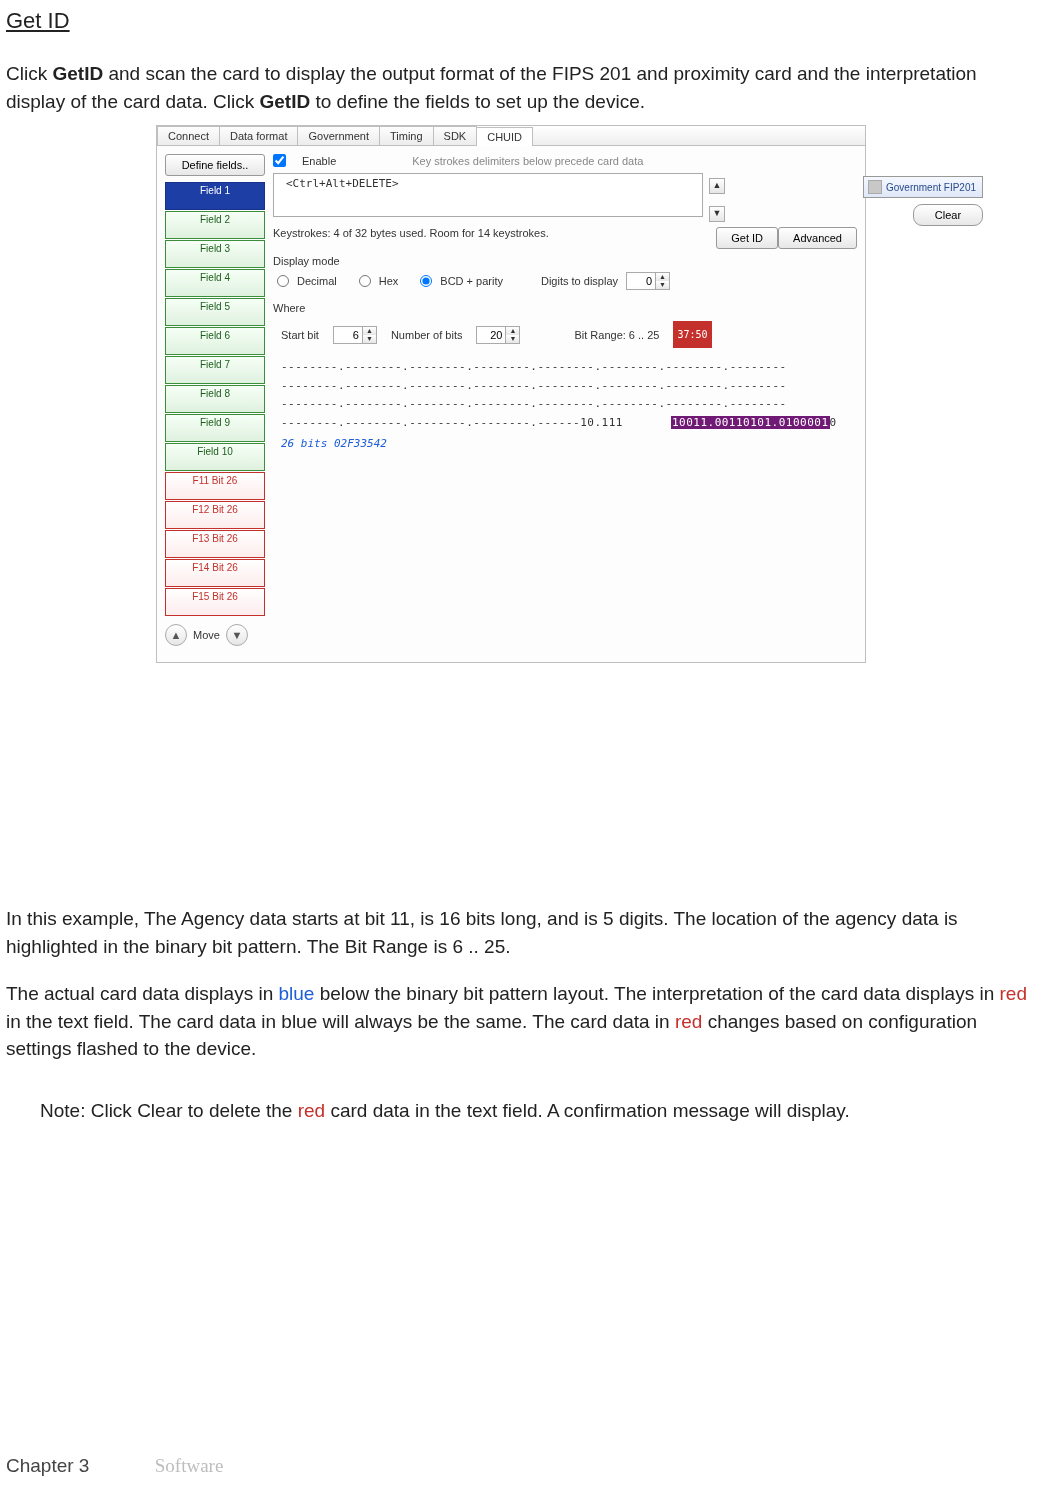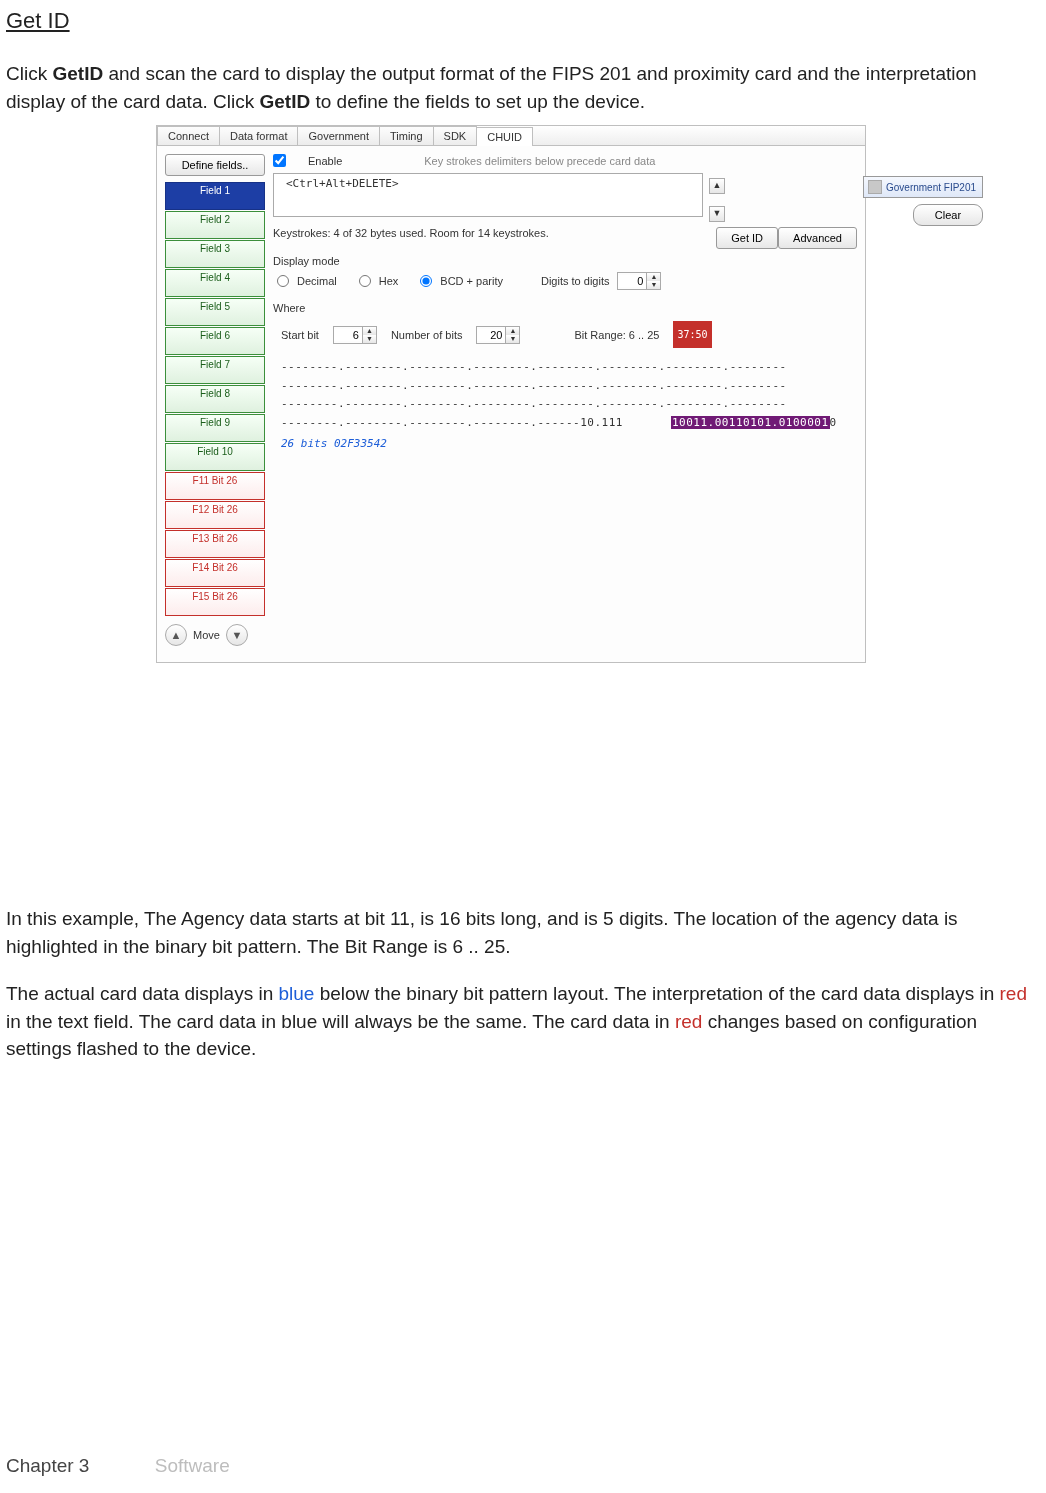--- a/index.html
+++ b/index.html
@@ -51,21 +51,21 @@
     }
     .field-btn.selected { background:#1d3ea5; color:#fff; border-color:#163187; }
     .field-btn.redf { border-color:#c4302b; color:#c4302b; background:linear-gradient(#fff,#fdecec); }
     .move-row { display:flex; align-items:center; gap:6px; margin-top:8px; }
     .arrow-btn {
       width:22px; height:22px; border:1px solid #aaa; border-radius:11px;
       background:linear-gradient(#fff,#e6e6e6); display:flex; align-items:center; justify-content:center;
       font-size:11px; color:#555;
     }
     .mid-col { flex:1; position:relative; }
-    .top-row { display:flex; align-items:center; gap:22px; margin-bottom:6px; }
+    .top-row { display:flex; align-items:center; gap:16px; margin-bottom:6px; }
     .chk { width:13px; height:13px; }
     .hint { color:#888; font-size:11px; }
     .txtbox {
       width:430px; height:44px; background:#fff; border:1px solid #aaa;
       padding:3px 12px; font-family: monospace; font-size:11px; color:#333;
       display:flex; flex-direction:column; justify-content:flex-start;
     }
     .scroll-side {
       position:absolute; left:436px; top:24px; width:16px; height:44px;
       display:flex; flex-direction:column; justify-content:space-between;
@@ -101,21 +101,21 @@
     .bits-block { font-family: monospace; font-size:11px; line-height:1.7; color:#333; padding-left:8px; }
     .bits-line { white-space: pre; letter-spacing:0.5px; }
     .hl { background:#701a75; color:#fff; padding:0 1px;margin-left:48px; }
     .interp { font-family: monospace; font-size:11px; color:#1d5ed8; font-style: italic; margin-top:4px; padding-left:8px; }
     .space-big { height: 230px; }
     .note-block { margin: 34px 0 0 34px; }
     .footer {
       position:absolute; bottom:16px; left:6px;
       font-size:19px; color:#444;
     }
-    .footer .soft { color:#bdbdbd; margin-left: 60px; }
+    .footer .soft { color:#bdbdbd; margin-left: 60px; font-family: Liberation Serif, serif; }
   </style>
 </head>
 <body>
 
 <div class="page-body">
   <h2 class="section-title">Get ID</h2>
 
   <p class="para">
     <span>Click </span><span class="b">GetID</span><span> and scan the card to display the output format of the FIPS 201 and proximity card and the interpretation display of the card data. Click </span><span class="b">GetID</span><span> to define the fields to set up the device.</span>
   </p>
@@ -186,21 +186,21 @@
 
           <div class="fs">
             <div class="fs-title">Display mode</div>
             <div class="mode-row">
               <input type="radio" class="radio" style="">
               <span>Decimal</span>
               <input type="radio" class="radio" style="margin-left: 14px;">
               <span>Hex</span>
               <input type="radio" class="radio" checked="" style="margin-left: 14px;">
               <span>BCD + parity</span>
-              <span style="margin-left:30px">Digits to digits</span>
+              <span style="margin-left:30px">Digits to display</span>
               <span class="spin">
                 <input value="0" style="">
                 <span class="updn">
                     <span>▲</span>
                     <span>▼</span>
                   </span>
               </span>
             </div>
           </div>
 
@@ -243,18 +243,21 @@
   </div>
 
   <div class="space-big"></div>
 
   <p class="para">In this example, The Agency data starts at bit 11, is 16 bits long, and is 5 digits. The location of the agency data is highlighted in the binary bit pattern. The Bit Range is 6 .. 25.</p>
 
   <p class="para" style="margin-top:20px">
     <span>The actual card data displays in </span><span class="blue">blue</span><span> below the binary bit pattern layout. The interpretation of the card data displays in </span><span class="red">red</span><span> in the text field. The card data in blue will always be the same. The card data in </span><span class="red">red</span><span> changes based on configuration settings flashed to the device.</span>
   </p>
 
+  <p class="para note-block">
+    <span>Note: Click Clear to delete the </span><span class="red">red</span><span> card data in the text field. A confirmation message will display.</span>
+  </p>
 </div>
 
 <div class="footer">
   <span>Chapter 3</span>
   <span class="soft">Software</span>
 </div>
 
 </body></html>

